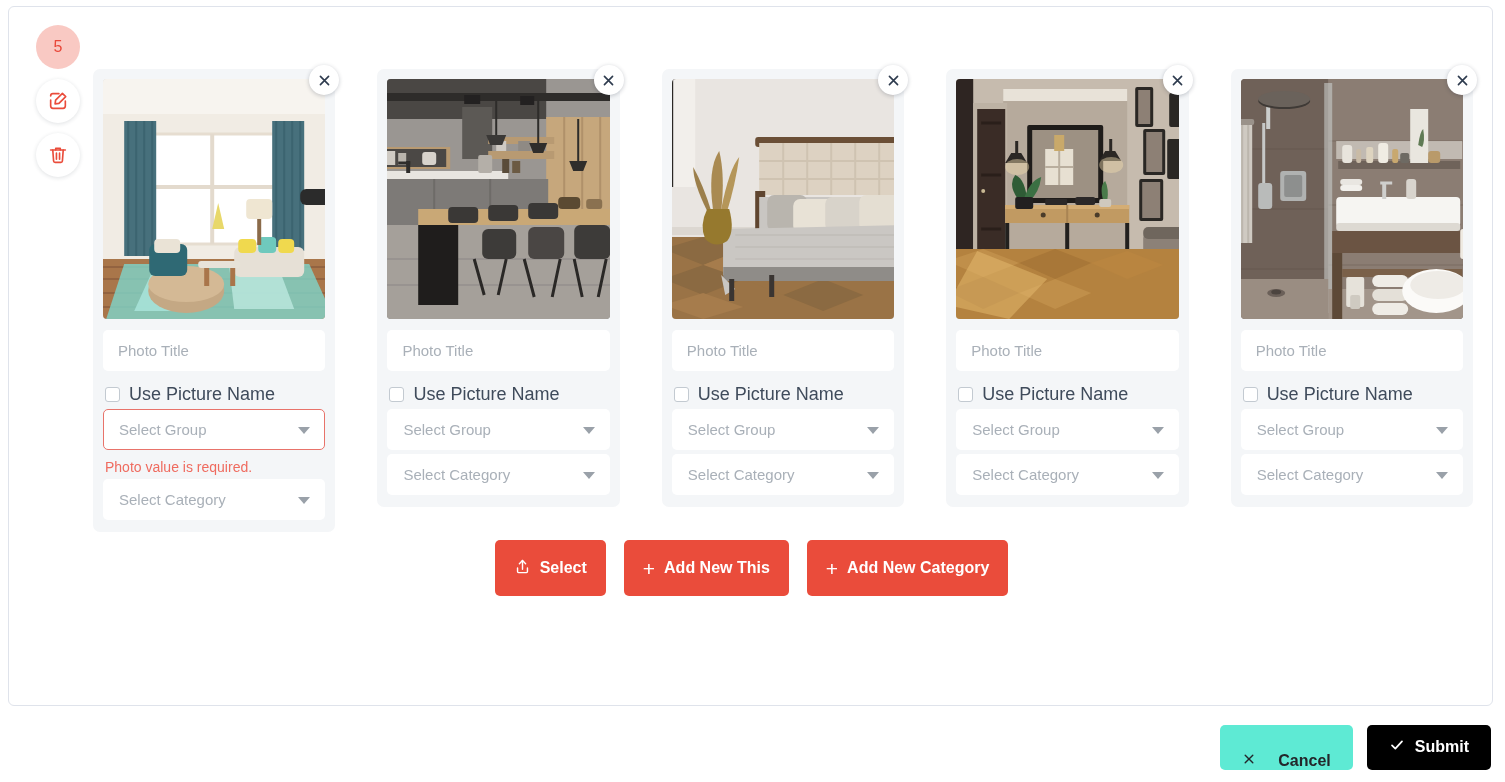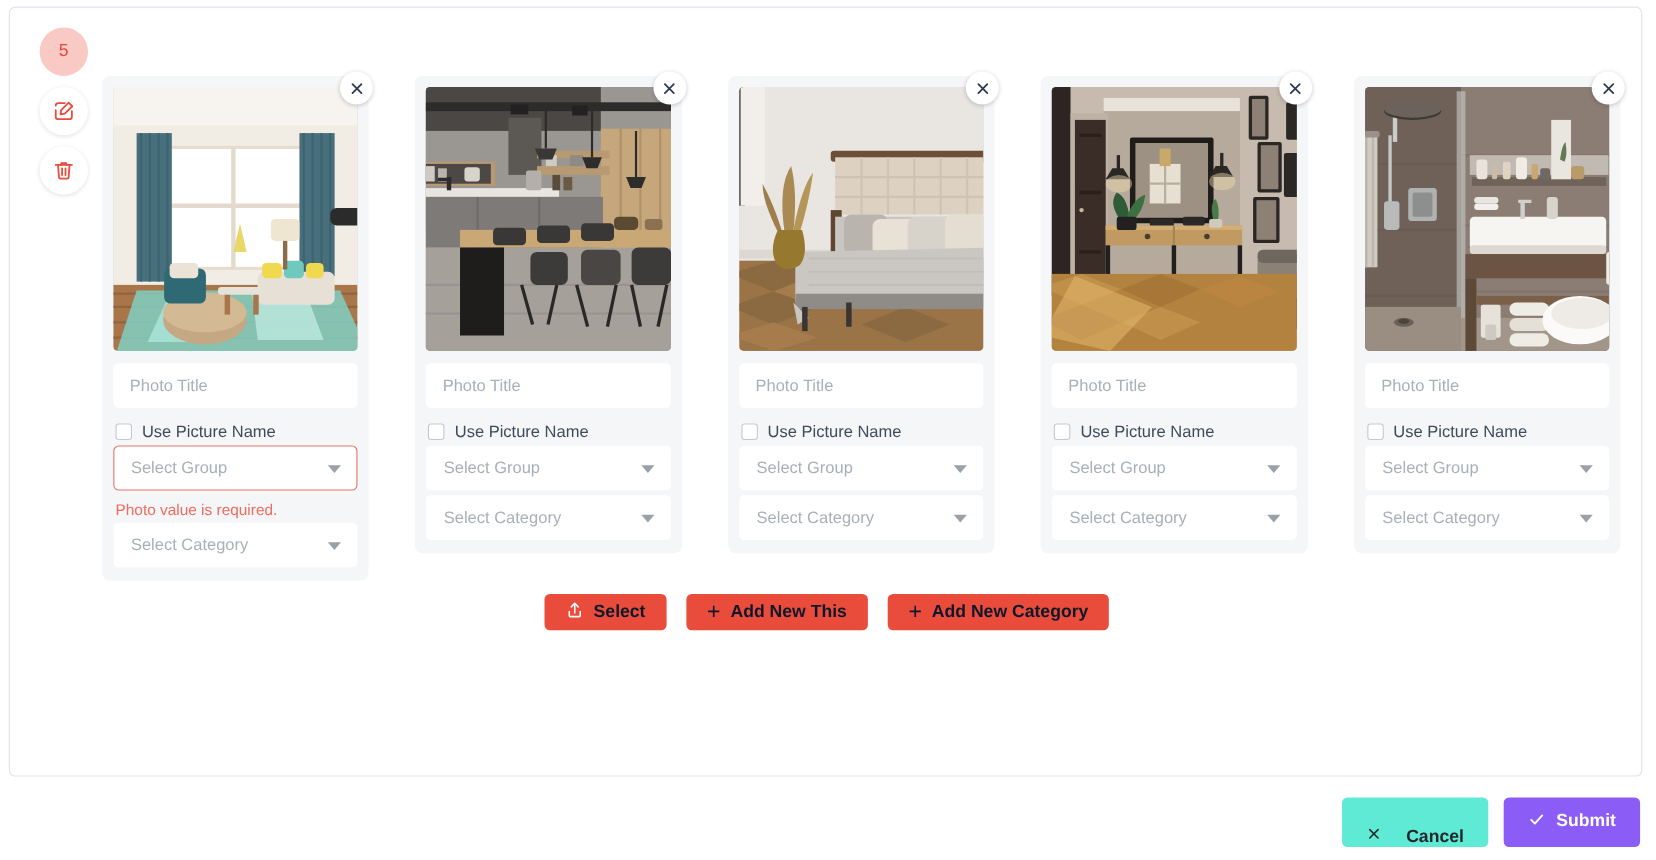--- a/index.html
+++ b/index.html
@@ -120,21 +120,21 @@
   }
   .check-box {
     width: 15px; height: 15px;
     border: 1px solid #c3cad1;
     border-radius: 3px;
     background: #ffffff;
     cursor: pointer;
     flex: none;
   }
   .check-label {
-    font-size: 15px;
+    font-size: 18px;
     color: #3f4b5b;
     cursor: pointer;
   }
 
   .select {
     margin-top: 4px;
     position: relative;
     width: 100%;
     height: 41px;
     background: #ffffff;
@@ -173,24 +173,24 @@
     left: 0;
     top: 533px;
     width: 1485px;
     display: flex;
     justify-content: center;
     align-items: center;
     gap: 0;
   }
   .btn-red {
     background: #ea4c3b;
-    color: #0f172a;
+    color: #ffffff;
     border: none;
     border-radius: 5px;
-    height: 33px;
+    height: 56px;
     padding: 0 19px;
     font-size: 16px;
     font-weight: bold;
     font-family: "Liberation Sans", sans-serif;
     display: inline-flex;
     align-items: center;
     gap: 9px;
     cursor: pointer;
     white-space: nowrap;
   }
@@ -220,21 +220,21 @@
     padding: 0 22px;
     font-size: 16px;
     font-weight: bold;
     font-family: "Liberation Sans", sans-serif;
     display: inline-flex;
     align-items: flex-end;
     gap: 22px;
     cursor: pointer;
   }
   .btn-submit {
-    background: #8b5cf6;
+    background: #000000;
     color: #ffffff;
     border: none;
     border-radius: 5px;
     height: 45px;
     padding: 0 22px;
     font-size: 16px;
     font-weight: bold;
     font-family: "Liberation Sans", sans-serif;
     display: inline-flex;
     align-items: center;

